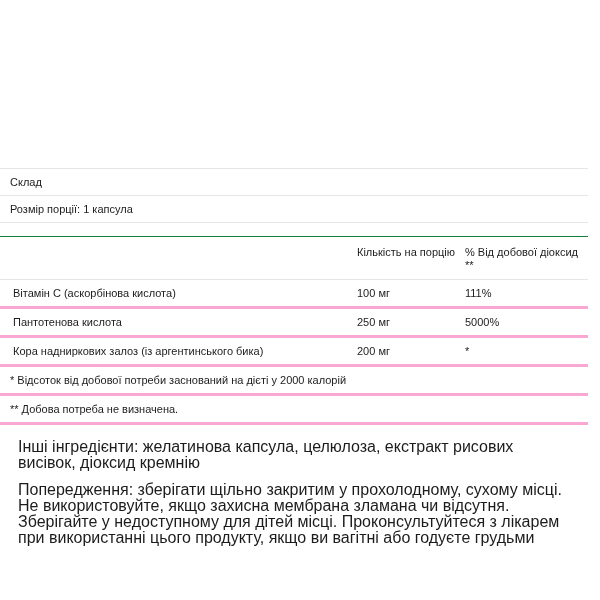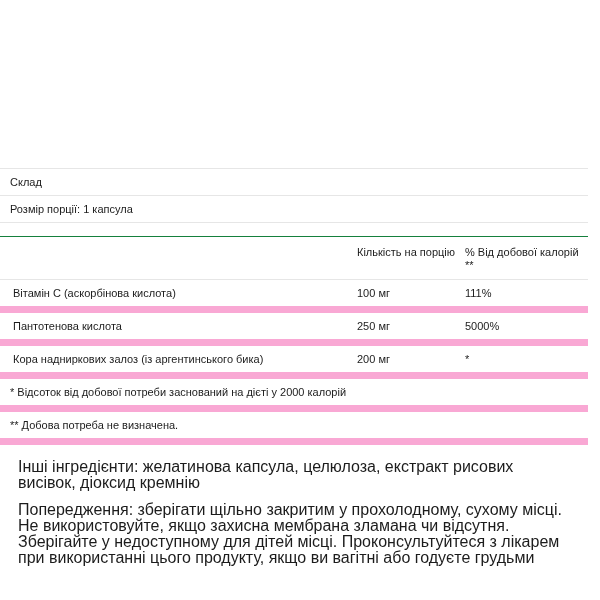--- a/index.html
+++ b/index.html
@@ -55,21 +55,21 @@
 
   
   .facts-table {
     width: 588px;
     border-collapse: collapse;
     table-layout: fixed;
     font-size: 11px;
   }
   .facts-table td,
   .facts-table th {
-    border-bottom: 7px solid #f9a8d4;
+    border-bottom: 3px solid #f9a8d4;
     padding: 7px 0 6px 0;
     font-weight: 400;
     font-size: 11px;
     line-height: 13px;
     color: #1c1c1c;
     text-align: left;
     vertical-align: top;
   }
   .col-name   { width: 357px; padding-left: 13px !important; box-sizing: border-box; }
   .col-amount { width: 108px; }
@@ -121,21 +121,21 @@
       <span>Розмір порції: 1 капсула</span>
     </div>
 
     <div class="panel-gap"></div>
 
     <table class="facts-table">
       <thead>
         <tr>
           <td class="col-name"></td>
           <td class="col-amount">Кількість на порцію</td>
-          <td class="col-dv">% Від добової калорій **</td>
+          <td class="col-dv">% Від добової діоксид **</td>
         </tr>
       </thead>
       <tbody>
         <tr>
           <td class="col-name">Вітамін С (аскорбінова кислота)</td>
           <td class="col-amount">100 мг</td>
           <td class="col-dv">111%</td>
         </tr>
         <tr>
           <td class="col-name">Пантотенова кислота</td>

